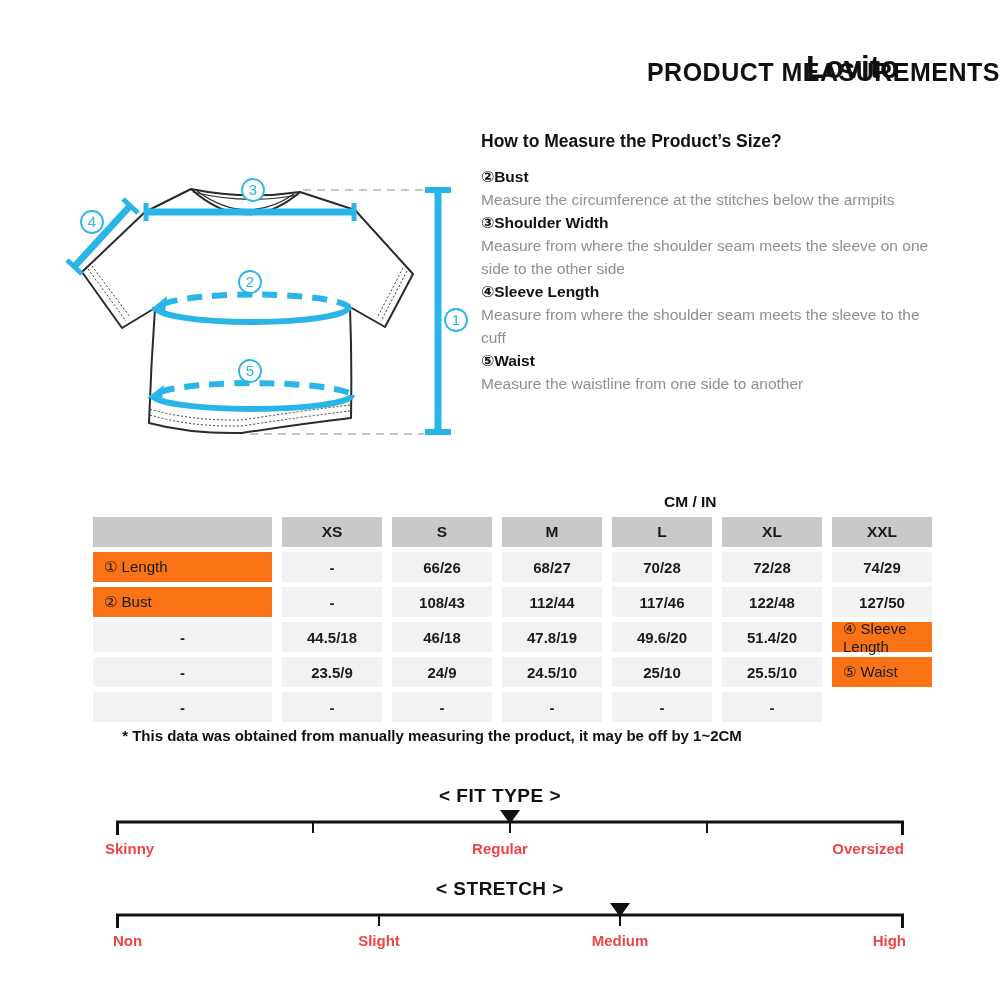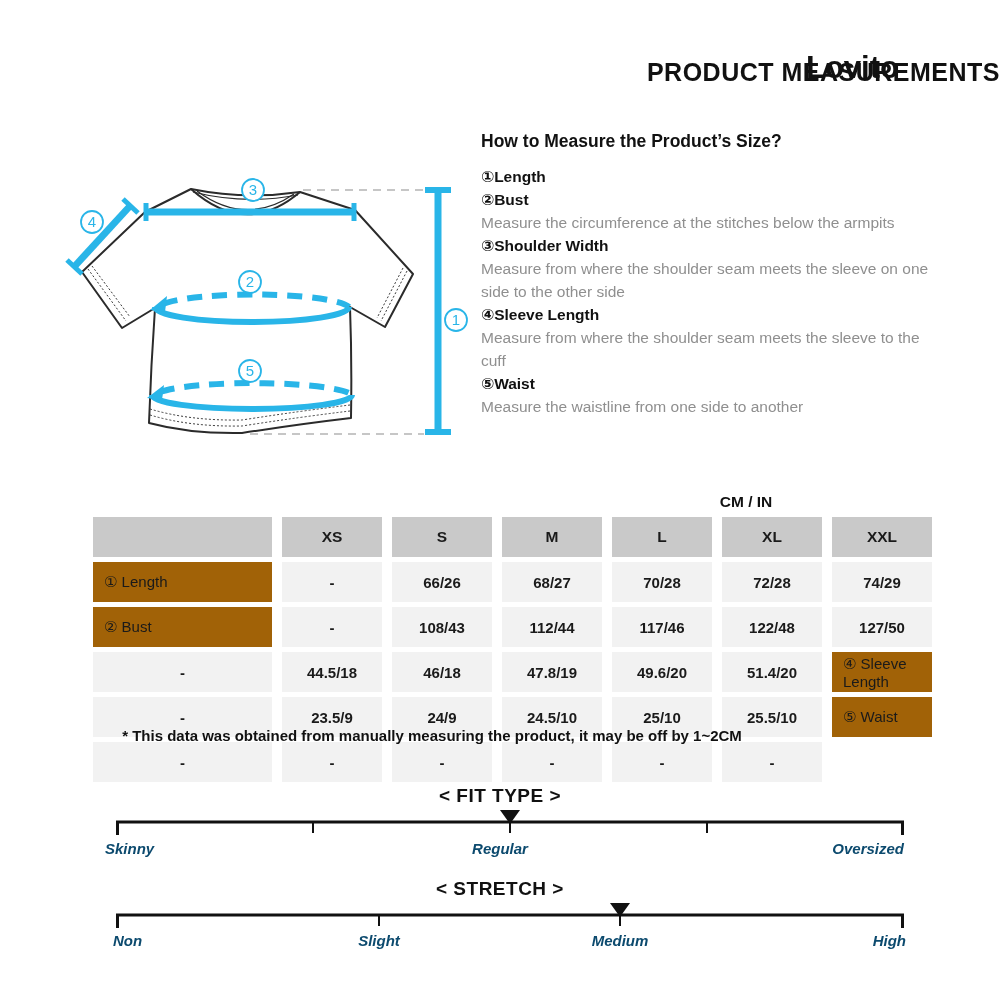--- a/index.html
+++ b/index.html
@@ -16,44 +16,44 @@
     position:absolute;top:50px;left:806px;font-size:31px;font-weight:bold;
     letter-spacing:0px;color:#111;
   }
   .diagram{position:absolute;left:60px;top:160px;width:420px;height:300px;}
 
   .howto{position:absolute;left:481px;top:131px;width:458px;}
   .howto h2{margin:0 0 13px 0;font-size:17.5px;font-weight:bold;color:#111;}
   .mi-name{font-size:15.5px;font-weight:bold;line-height:23px;color:#111;}
   .mi-desc{font-size:15.5px;line-height:23px;color:#8f8f8f;}
 
-  .units{position:absolute;top:493px;left:596px;width:300px;text-align:center;
+  .units{position:absolute;top:493px;left:664px;width:300px;text-align:left;
     font-size:15.5px;font-weight:bold;color:#111;}
 
   .size-table{
     position:absolute;left:93px;top:517px;
     display:grid;grid-template-columns:179px repeat(6,100px);
     column-gap:10px;row-gap:5px;font-size:15px;
   }
-  .cell{height:40px;display:flex;align-items:center;justify-content:center;box-sizing:border-box;}
+  .cell{height:30px;display:flex;align-items:center;justify-content:center;box-sizing:border-box;}
   .cell.head{background:#c9c9c9;font-weight:bold;font-size:15.5px;}
-  .cell.rowlabel{background:#a16207;justify-content:flex-start;padding-left:11px;font-weight:normal;}
+  .cell.rowlabel{background:#f97316;justify-content:flex-start;padding-left:11px;font-weight:normal;}
   .cell.val{background:#f2f2f2;font-weight:bold;}
 
   .footnote{position:absolute;top:727px;left:0;width:864px;text-align:center;
     font-size:15px;font-weight:bold;color:#111;}
 
   .scale-title{position:absolute;left:0;width:1000px;text-align:center;
     font-size:19px;font-weight:bold;letter-spacing:0.5px;color:#111;}
   .scale-title.fit{top:785px;}
   .scale-title.stretch{top:878px;}
   .scale{position:absolute;left:114px;width:792px;height:28px;}
   .scale.fit{top:808px;}
   .scale.stretch{top:901px;}
-  .scale-label{position:absolute;font-size:15px;font-weight:bold;color:#0c4a6e;white-space:nowrap;font-style:italic;}
+  .scale-label{position:absolute;font-size:15px;font-weight:bold;color:#ef4444;white-space:nowrap;}
   .lbl-center{transform:translateX(-50%);}
   .lbl-right{text-align:right;}
 </style>
 </head>
 <body>
 
 <div class="page-title">PRODUCT MEASUREMENTS</div>
 <div class="logo">Lovito</div>
 
 <svg class="diagram" viewBox="0 0 420 300">
@@ -123,21 +123,20 @@
     <g>
       <circle cx="396" cy="160" r="11" fill="#ffffff" stroke="#29b5e8" stroke-width="1.8"></circle>
       <text x="396" y="165">1</text>
     </g>
   </g>
 </svg>
 
 <div class="howto">
   <h2>How to Measure the Product’s Size?</h2>
 
-  <div class="mi-name"><span>①</span><span>Length</span></div>
 
   <div class="mi-name"><span>②</span><span>Bust</span></div>
   <div class="mi-desc">Measure the circumference at the stitches below the armpits</div>
 
   <div class="mi-name"><span>③</span><span>Shoulder Width</span></div>
   <div class="mi-desc">Measure from where the shoulder seam meets the sleeve on one side to the other side</div>
 
   <div class="mi-name"><span>④</span><span>Sleeve Length</span></div>
   <div class="mi-desc">Measure from where the shoulder seam meets the sleeve to the cuff</div>
 

